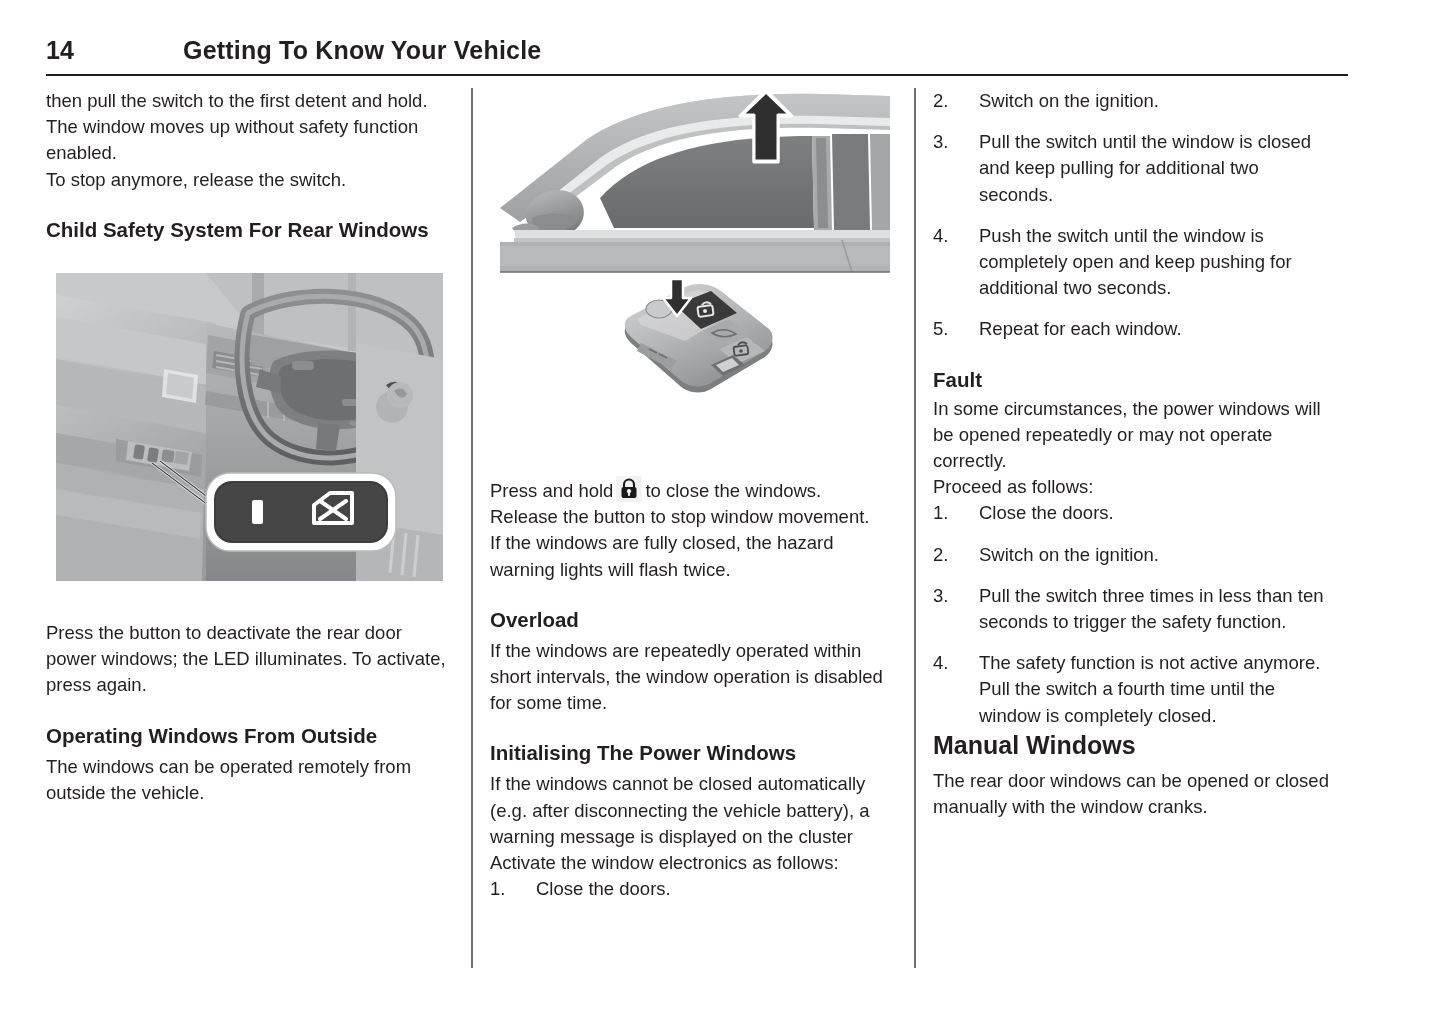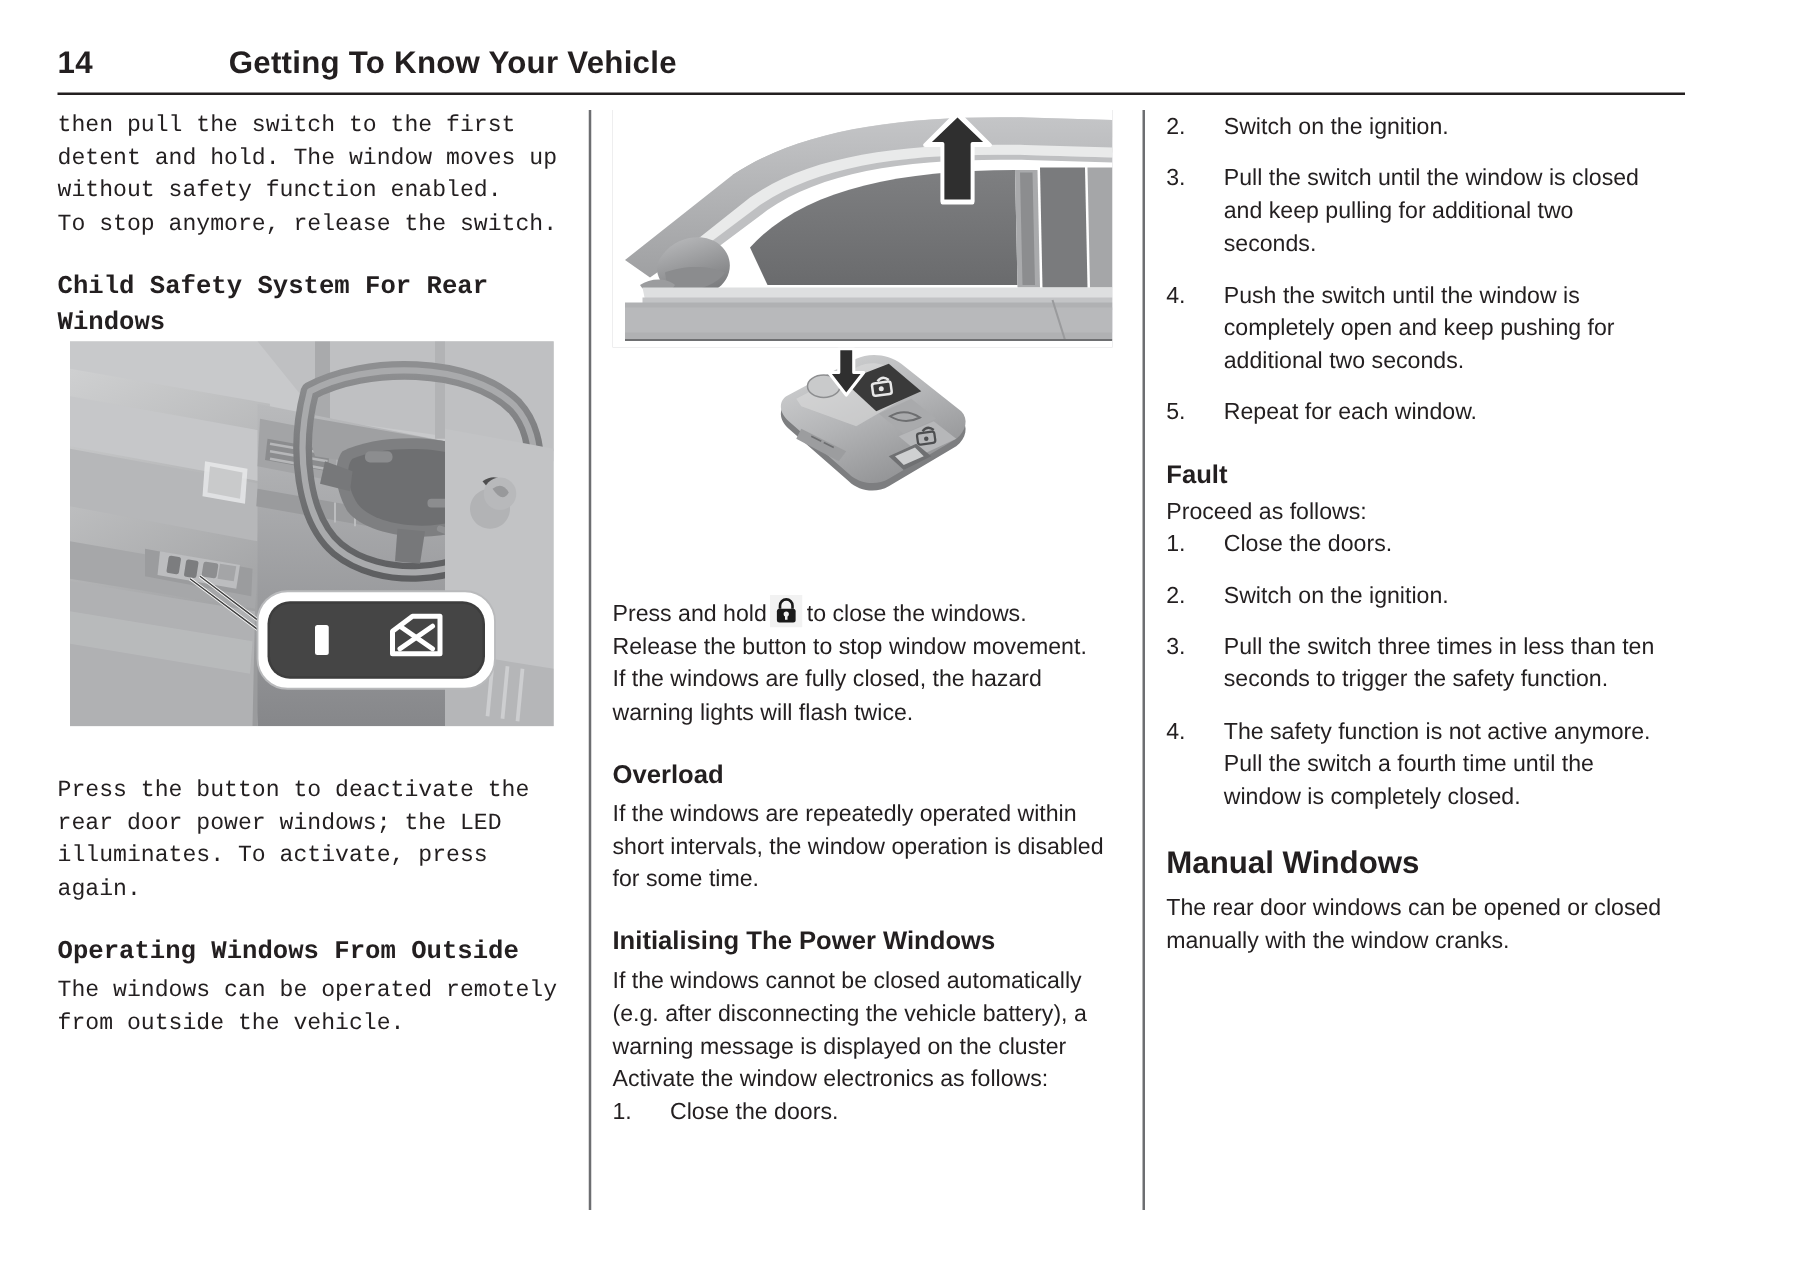--- a/index.html
+++ b/index.html
@@ -67,21 +67,21 @@
   }
   .divider.d1 { left: 471px; }
   .divider.d2 { left: 914px; }
 
   
   .col {
     position: absolute;
     top: 88px;
     width: 400px;
   }
-  .col-left   { left: 46px; font-family: Liberation Mono, monospace;  }
+  .col-left   { left: 46px;  }
   .col-mid    { left: 490px; }
   .col-right  { left: 933px; }
 
   p, h2, h3 {
     margin: 0;
     padding: 0;
   }
   .body-text {
     font-size: 18.5px;
     line-height: 26.2px;
@@ -97,21 +97,20 @@
     margin-top: 22px;
     margin-bottom: 4px;
   }
   .h-sub.tight { margin-bottom: 2px; }
 
   .h-main {
     font-size: 25px;
     font-weight: bold;
     line-height: 33px;
     color: #231f20;
-    margin-top: 24px;
     margin-bottom: 6px;
   }
 
   
   ol.steps {
     list-style: none;
     margin: 0;
     padding: 0;
   }
   ol.steps li {
@@ -489,20 +488,21 @@
         <span class="num">4.</span>
         <span>Push the switch until the window is completely open and keep pushing for additional two seconds.</span>
       </li>
       <li>
         <span class="num">5.</span>
         <span>Repeat for each window.</span>
       </li>
     </ol>
 
     <h3 class="h-sub tight">Fault</h3>
+    <p class="body-text">In some circumstances, the power windows will be opened repeatedly or may not operate correctly.</p>
     <p class="body-text">Proceed as follows:</p>
 
     <ol class="steps steps-gap">
       <li>
         <span class="num">1.</span>
         <span>Close the doors.</span>
       </li>
       <li>
         <span class="num">2.</span>
         <span>Switch on the ignition.</span>

